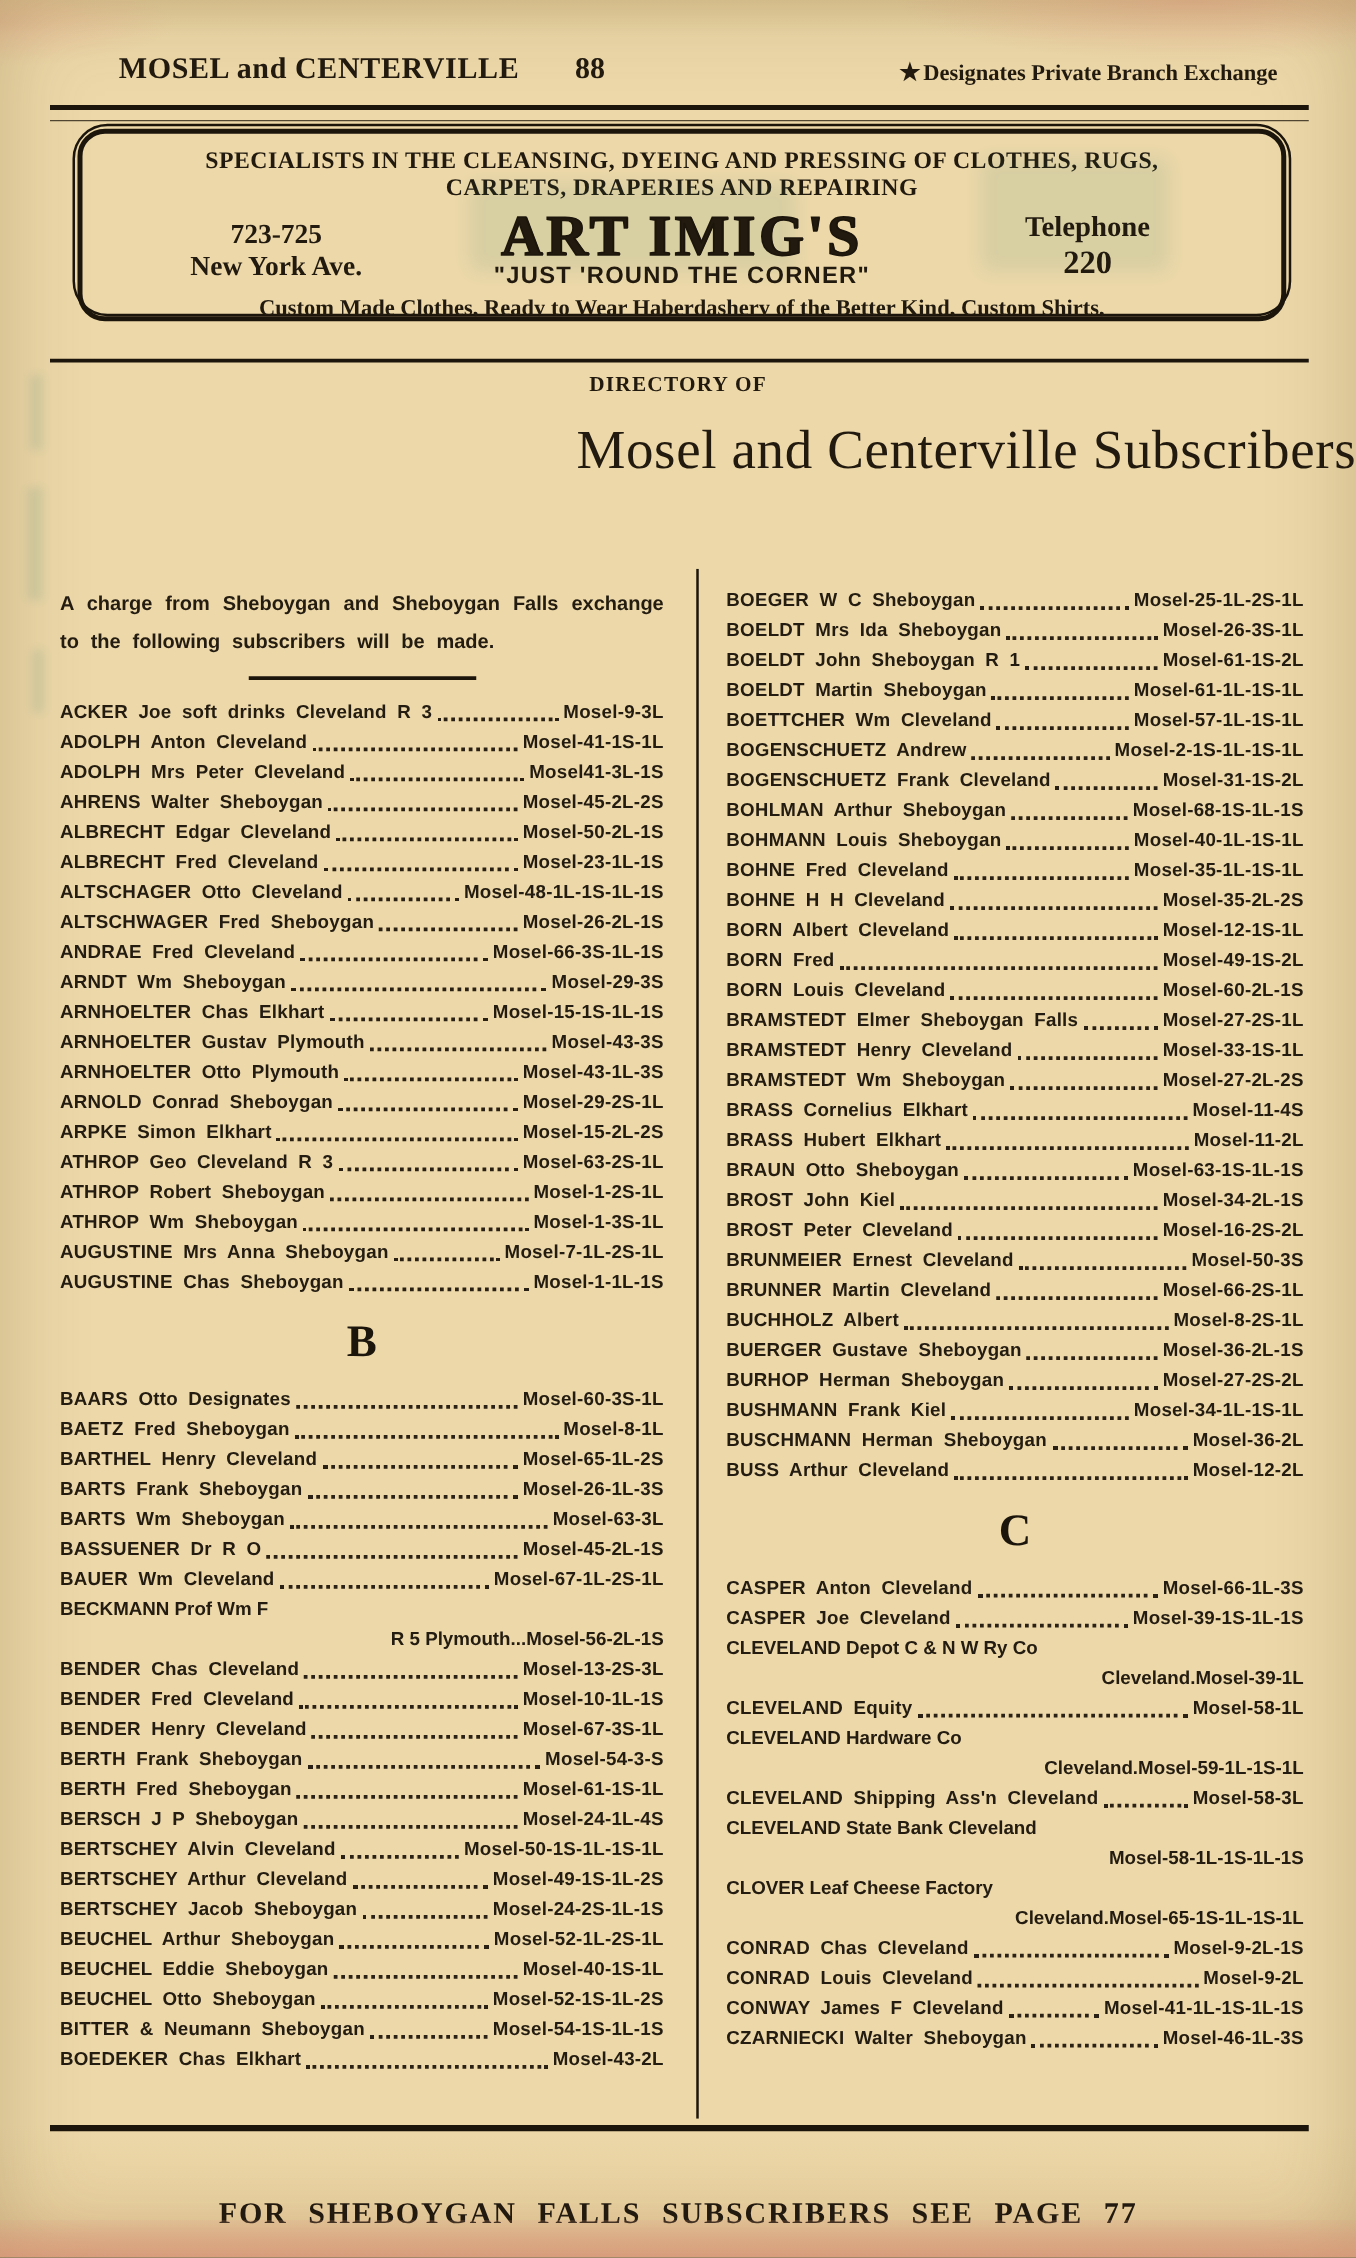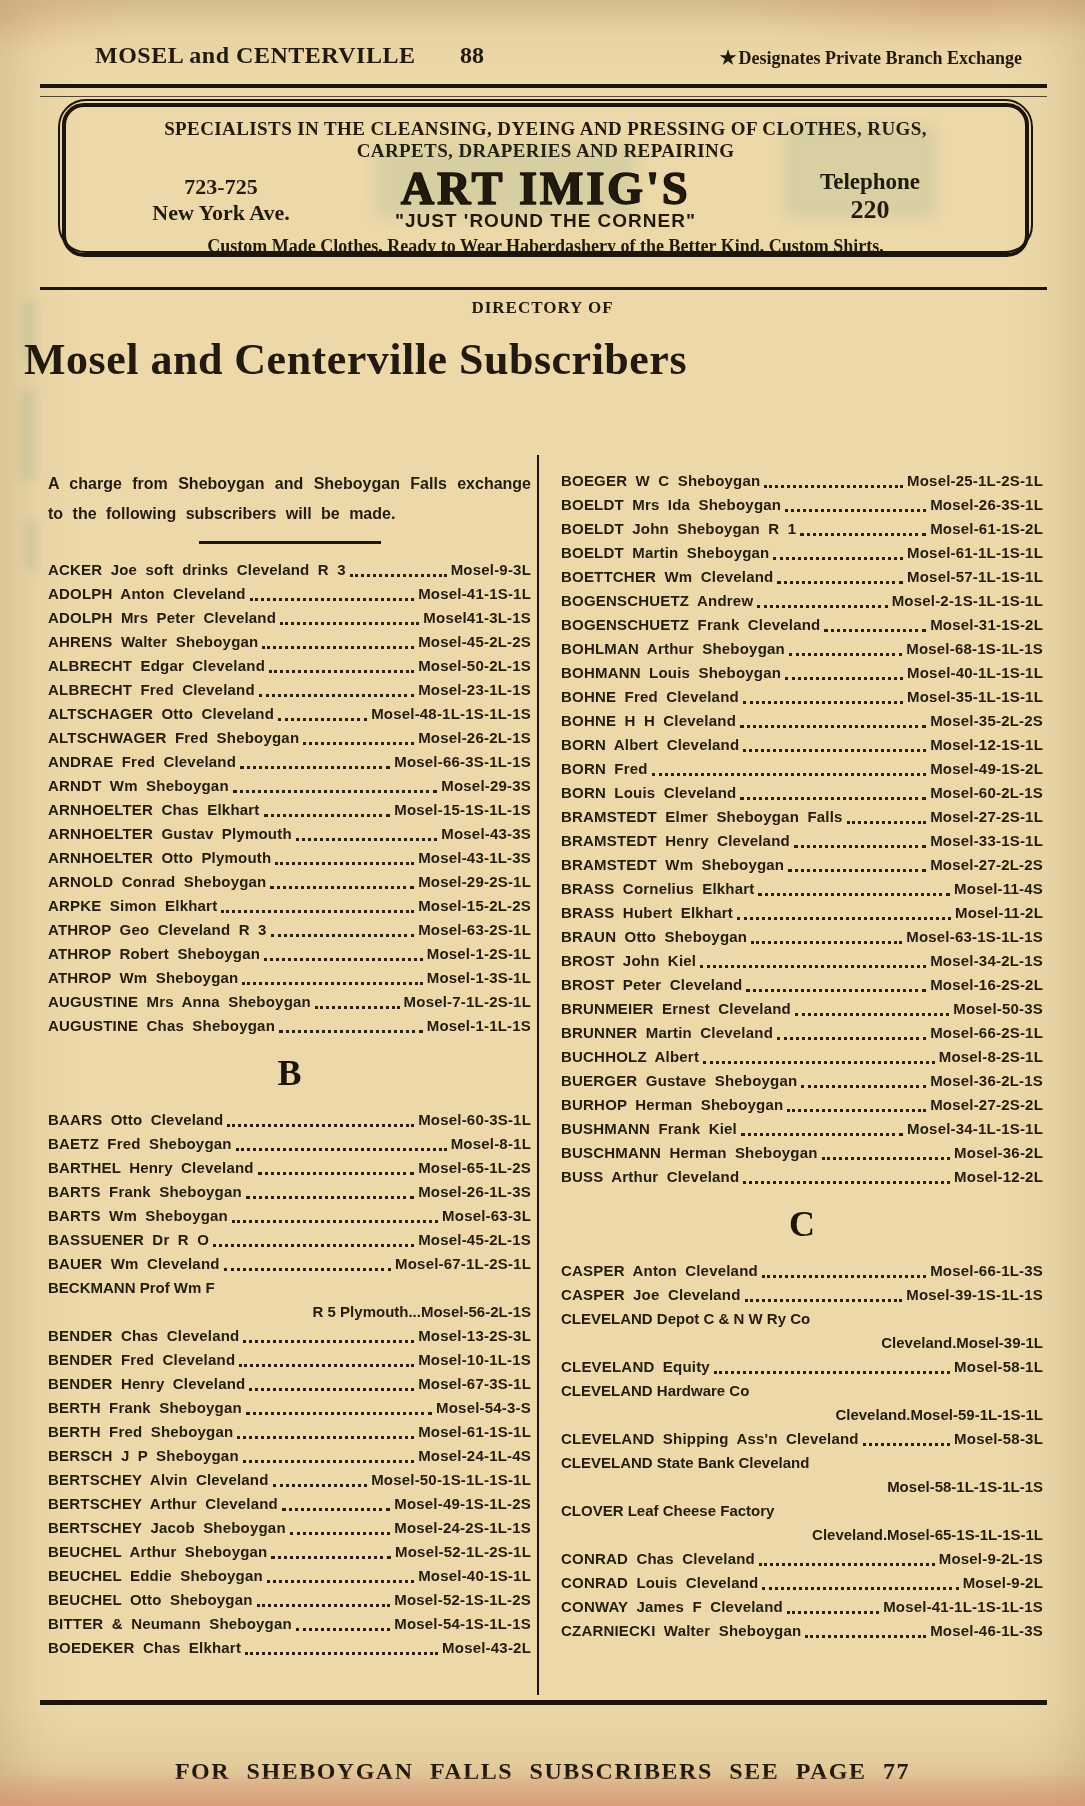--- a/index.html
+++ b/index.html
@@ -39,24 +39,24 @@
     font-family:"Liberation Sans", sans-serif;}
   .ad-tel{position:absolute;right:55px;top:4px;width:200px;font-size:23px;font-weight:bold;line-height:28px;}
   .ad-tel .tel-num{font-size:26px;}
   .ad-services{margin-top:8px;font-size:18px;font-weight:bold;line-height:21px;}
   
   .ghost{position:absolute;background:#2e7f6e;filter:blur(7px);opacity:.10;border-radius:6px;}
   
   .thin-rule{position:absolute;top:287px;left:40px;right:38px;border-top:3px solid #1c150b;}
   .kicker{position:absolute;top:298px;left:0;right:0;text-align:center;
     font-size:17px;font-weight:bold;letter-spacing:1px;}
-  .main-title{position:absolute;top:334px;left:0;right:0;text-align:left;
-    font-size:44px;font-weight:700;letter-spacing:.5px;padding-left:24px;}
+  .main-title{position:absolute;top:334px;left:0;right:0;text-align:right;
+    font-size:44px;font-weight:400;letter-spacing:.5px;padding-left:24px;}
   
-  .columns{position:absolute;top:455px;left:48px;right:42px;height:1240px;display:flex;overflow:hidden;}
+  .columns{position:absolute;top:455px;left:48px;right:42px;height:1240px;display:flex;overflow:hidden;gap:20px;}
   .col{font-family:"Liberation Sans", sans-serif;font-weight:bold;font-size:15px;color:#241c10;}
   .col-left{width:489px;padding-right:6px;box-sizing:border-box;}
   .col-right{flex:1;border-left:2px solid #1c150b;padding-left:22px;box-sizing:border-box;padding-top:14px;}
   .intro{padding-top:14px;font-size:16px;line-height:30px;text-align:justify;word-spacing:5px;}
   .intro-divider{width:182px;border-top:3px solid #1c150b;margin:12px auto 14px auto;}
   .row{display:flex;align-items:flex-end;height:24px;line-height:24px;white-space:nowrap;}
   .row .nm{word-spacing:4px;letter-spacing:.2px;}
   .row .lead{flex:1;border-bottom:3px dotted #2a2114;margin:0 4px 5px 4px;min-width:8px;}
   .row .num{letter-spacing:.2px;}
   .row.name-only{display:block;}
@@ -216,21 +216,21 @@
             <span class="lead"></span>
             <span class="num">Mosel-7-1L-2S-1L</span>
           </div>
           <div class="row">
             <span class="nm">AUGUSTINE Chas Sheboygan</span>
             <span class="lead"></span>
             <span class="num">Mosel-1-1L-1S</span>
           </div>
           <div class="sec-header">B</div>
           <div class="row">
-            <span class="nm">BAARS Otto Cleveland</span>
+            <span class="nm">BAARS Otto Designates</span>
             <span class="lead"></span>
             <span class="num">Mosel-60-3S-1L</span>
           </div>
           <div class="row">
             <span class="nm">BAETZ Fred Sheboygan</span>
             <span class="lead"></span>
             <span class="num">Mosel-8-1L</span>
           </div>
           <div class="row">
             <span class="nm">BARTHEL Henry Cleveland</span>

